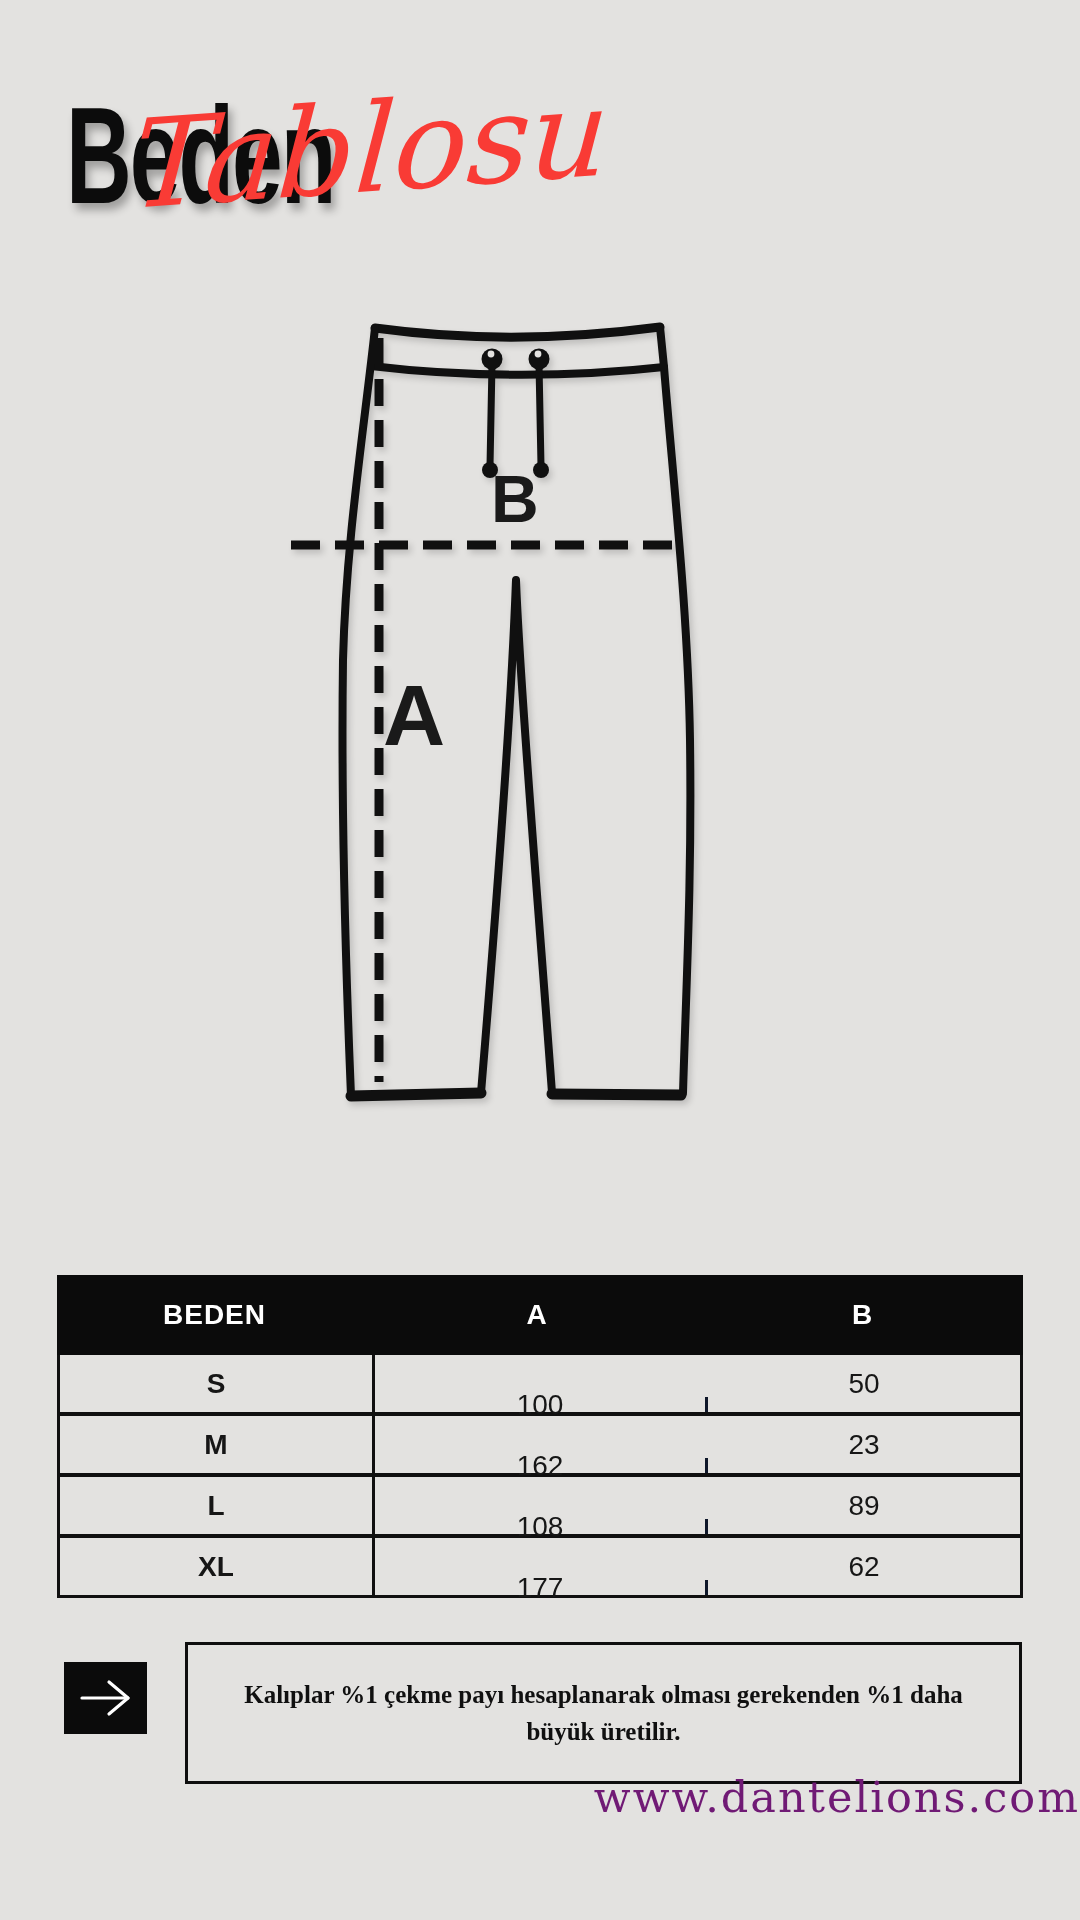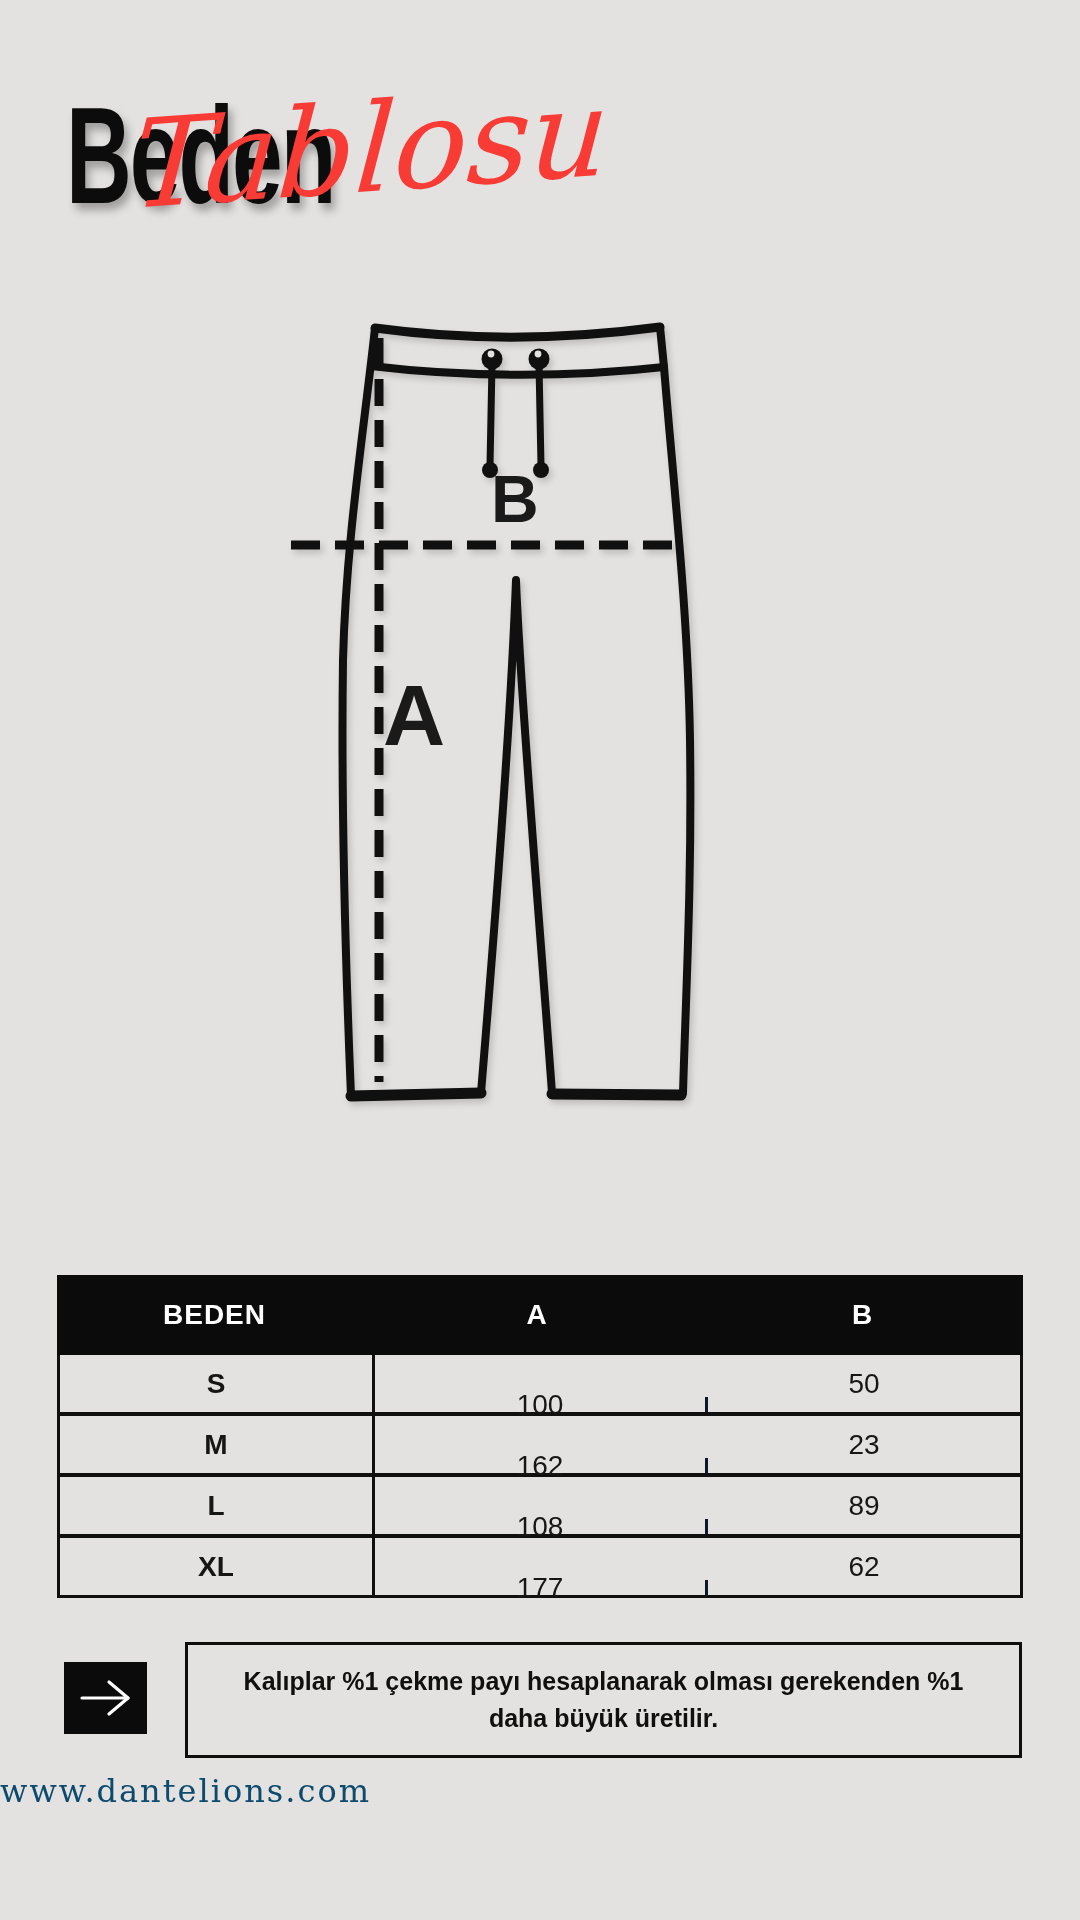--- a/index.html
+++ b/index.html
@@ -44,35 +44,36 @@
   .c1{width:312px;border-right:3px solid #101010;font-weight:bold;}
   .c2{width:330px;border-right:3px solid #0f172a;margin-top:42px;}
   .c3{flex:1;}
   
   .arrow-btn{
     position:absolute;left:64px;top:1662px;width:83px;height:72px;
     background:#0b0b0b;border:none;display:flex;align-items:center;justify-content:center;
     cursor:pointer;padding:0;
   }
   .note-box{
-    position:absolute;left:185px;top:1642px;width:837px;height:116px;
+    position:absolute;left:185px;top:1642px;width:837px;height:142px;
     border:3px solid #0e0e0e;box-sizing:border-box;
     display:flex;align-items:center;justify-content:center;
     padding:5px 42px;
+    font-family:Liberation Serif, serif;
   }
   .note-text{
     text-align:center;font-weight:bold;font-size:25px;line-height:37px;color:#101010;
   }
   
   .website{
     position:absolute;left:0;right:0;top:1772px;
-    text-align:left;
+    text-align:right;
     font-family:"DejaVu Serif",serif;
-    font-size:32px;letter-spacing:2px;
-    color:#0c4a6e;
+    font-size:43px;letter-spacing:2px;
+    color:#701a75;
     text-decoration:none;
     display:block;
   }
 </style>
 </head>
 <body>
 
 <div class="page">
 
   <div class="title-wrap">

